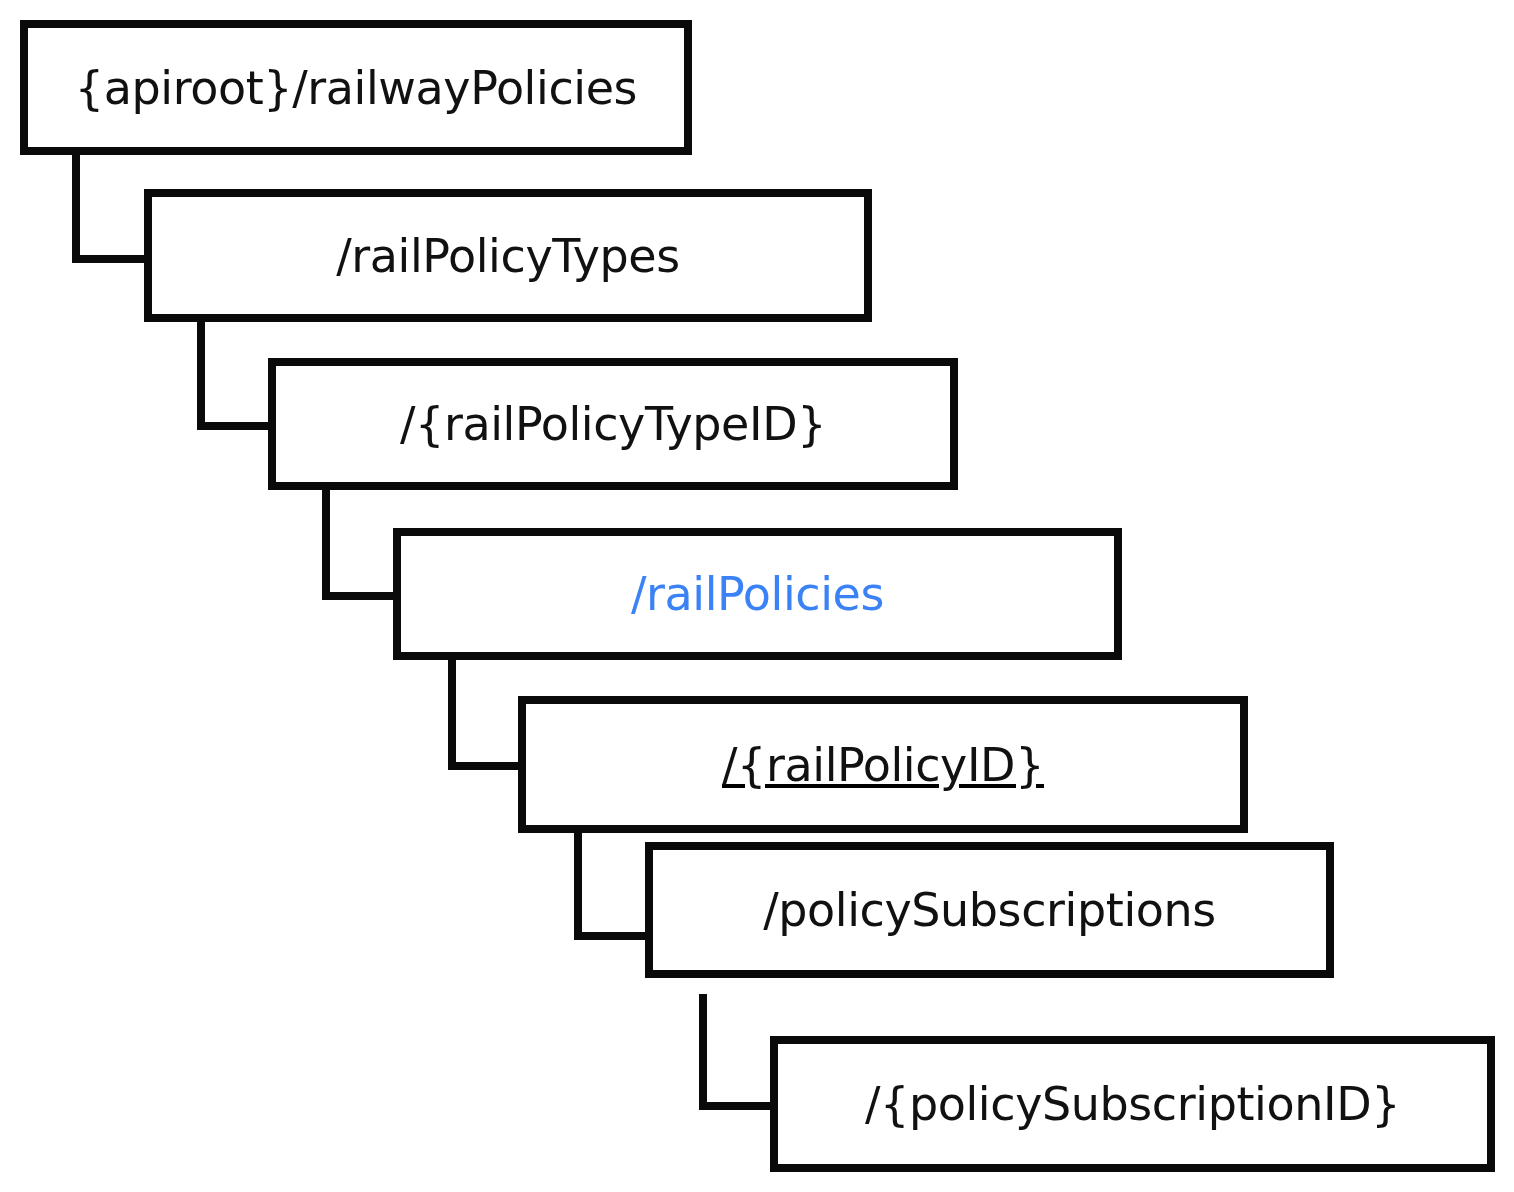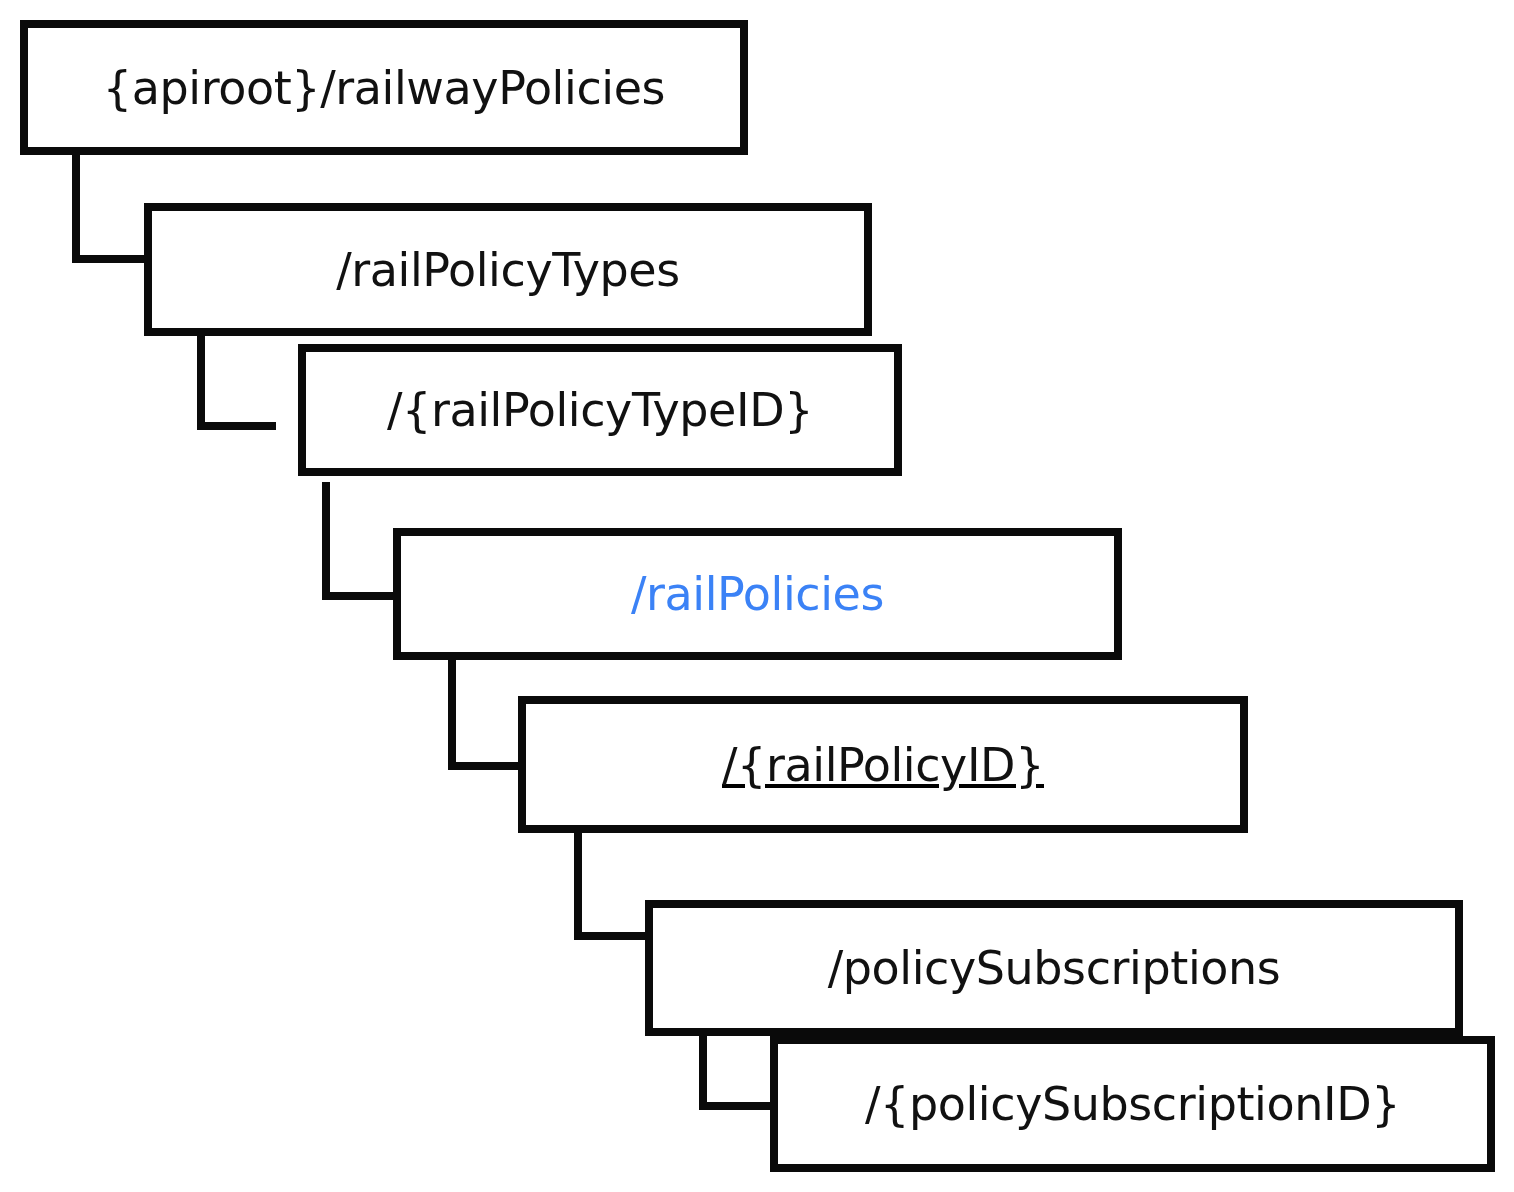--- a/index.html
+++ b/index.html
@@ -57,35 +57,35 @@
       <div class="conn conn-v" style="left: 322px; top: 482px; height: 118px; background: rgb(10, 10, 10);"></div>
       <div class="conn conn-h" style="left: 322px; top: 592px; width: 79px; background: rgb(10, 10, 10);"></div>
       <div class="conn conn-v" style="left: 448px; top: 652px; height: 118px; background: rgb(10, 10, 10);"></div>
       <div class="conn conn-h" style="left: 448px; top: 762px; width: 78px; background: rgb(10, 10, 10);"></div>
       <div class="conn conn-v" style="left: 574px; top: 825px; height: 115px; background: rgb(10, 10, 10);"></div>
       <div class="conn conn-h" style="left: 574px; top: 932px; width: 79px; background: rgb(10, 10, 10);"></div>
       <div class="conn conn-v" style="left: 699px; top: 994px; height: 116px; background: rgb(10, 10, 10);"></div>
       <div class="conn conn-h" style="left: 699px; top: 1102px; width: 79px; background: rgb(10, 10, 10);"></div>
     </div>
   <div id="node-layer">
-      <div class="node" style="left: 20px; top: 20px; width: 728px; height: 135px; border-color: rgb(10, 10, 10);">
+      <div class="node" style="left: 20px; top: 20px; width: 672px; height: 135px; border-color: rgb(10, 10, 10);">
         <span class="node-label" style="color: rgb(17, 17, 17);">{apiroot}/railwayPolicies</span>
       </div>
-      <div class="node" style="left: 144px; top: 203px; width: 728px; height: 133px; border-color: rgb(10, 10, 10);">
+      <div class="node" style="left: 144px; top: 189px; width: 728px; height: 133px; border-color: rgb(10, 10, 10);">
         <span class="node-label" style="color: rgb(17, 17, 17);">/railPolicyTypes</span>
       </div>
-      <div class="node" style="left: 268px; top: 344px; width: 604px; height: 132px; border-color: rgb(10, 10, 10); margin-left: 30px;">
+      <div class="node" style="left: 268px; top: 358px; width: 690px; height: 132px; border-color: rgb(10, 10, 10);">
         <span class="node-label" style="color: rgb(17, 17, 17);">/{railPolicyTypeID}</span>
       </div>
       <div class="node" style="left: 393px; top: 528px; width: 729px; height: 132px; border-color: rgb(10, 10, 10);">
         <span class="node-label" style="color: #3b82f6;">/railPolicies</span>
       </div>
       <div class="node" style="left: 518px; top: 696px; width: 730px; height: 137px; border-color: rgb(10, 10, 10); text-decoration: underline;">
         <span class="node-label" style="color: rgb(17, 17, 17);">/{railPolicyID}</span>
       </div>
-      <div class="node" style="left: 645px; top: 900px; width: 818px; height: 136px; border-color: rgb(10, 10, 10);">
+      <div class="node" style="left: 645px; top: 842px; width: 689px; height: 136px; border-color: rgb(10, 10, 10);">
         <span class="node-label" style="color: rgb(17, 17, 17);">/policySubscriptions</span>
       </div>
       <div class="node" style="left: 770px; top: 1036px; width: 725px; height: 136px; border-color: rgb(10, 10, 10);">
         <span class="node-label" style="color: rgb(17, 17, 17);">/{policySubscriptionID}</span>
       </div>
     </div>
 </div>
 
 </body></html>

